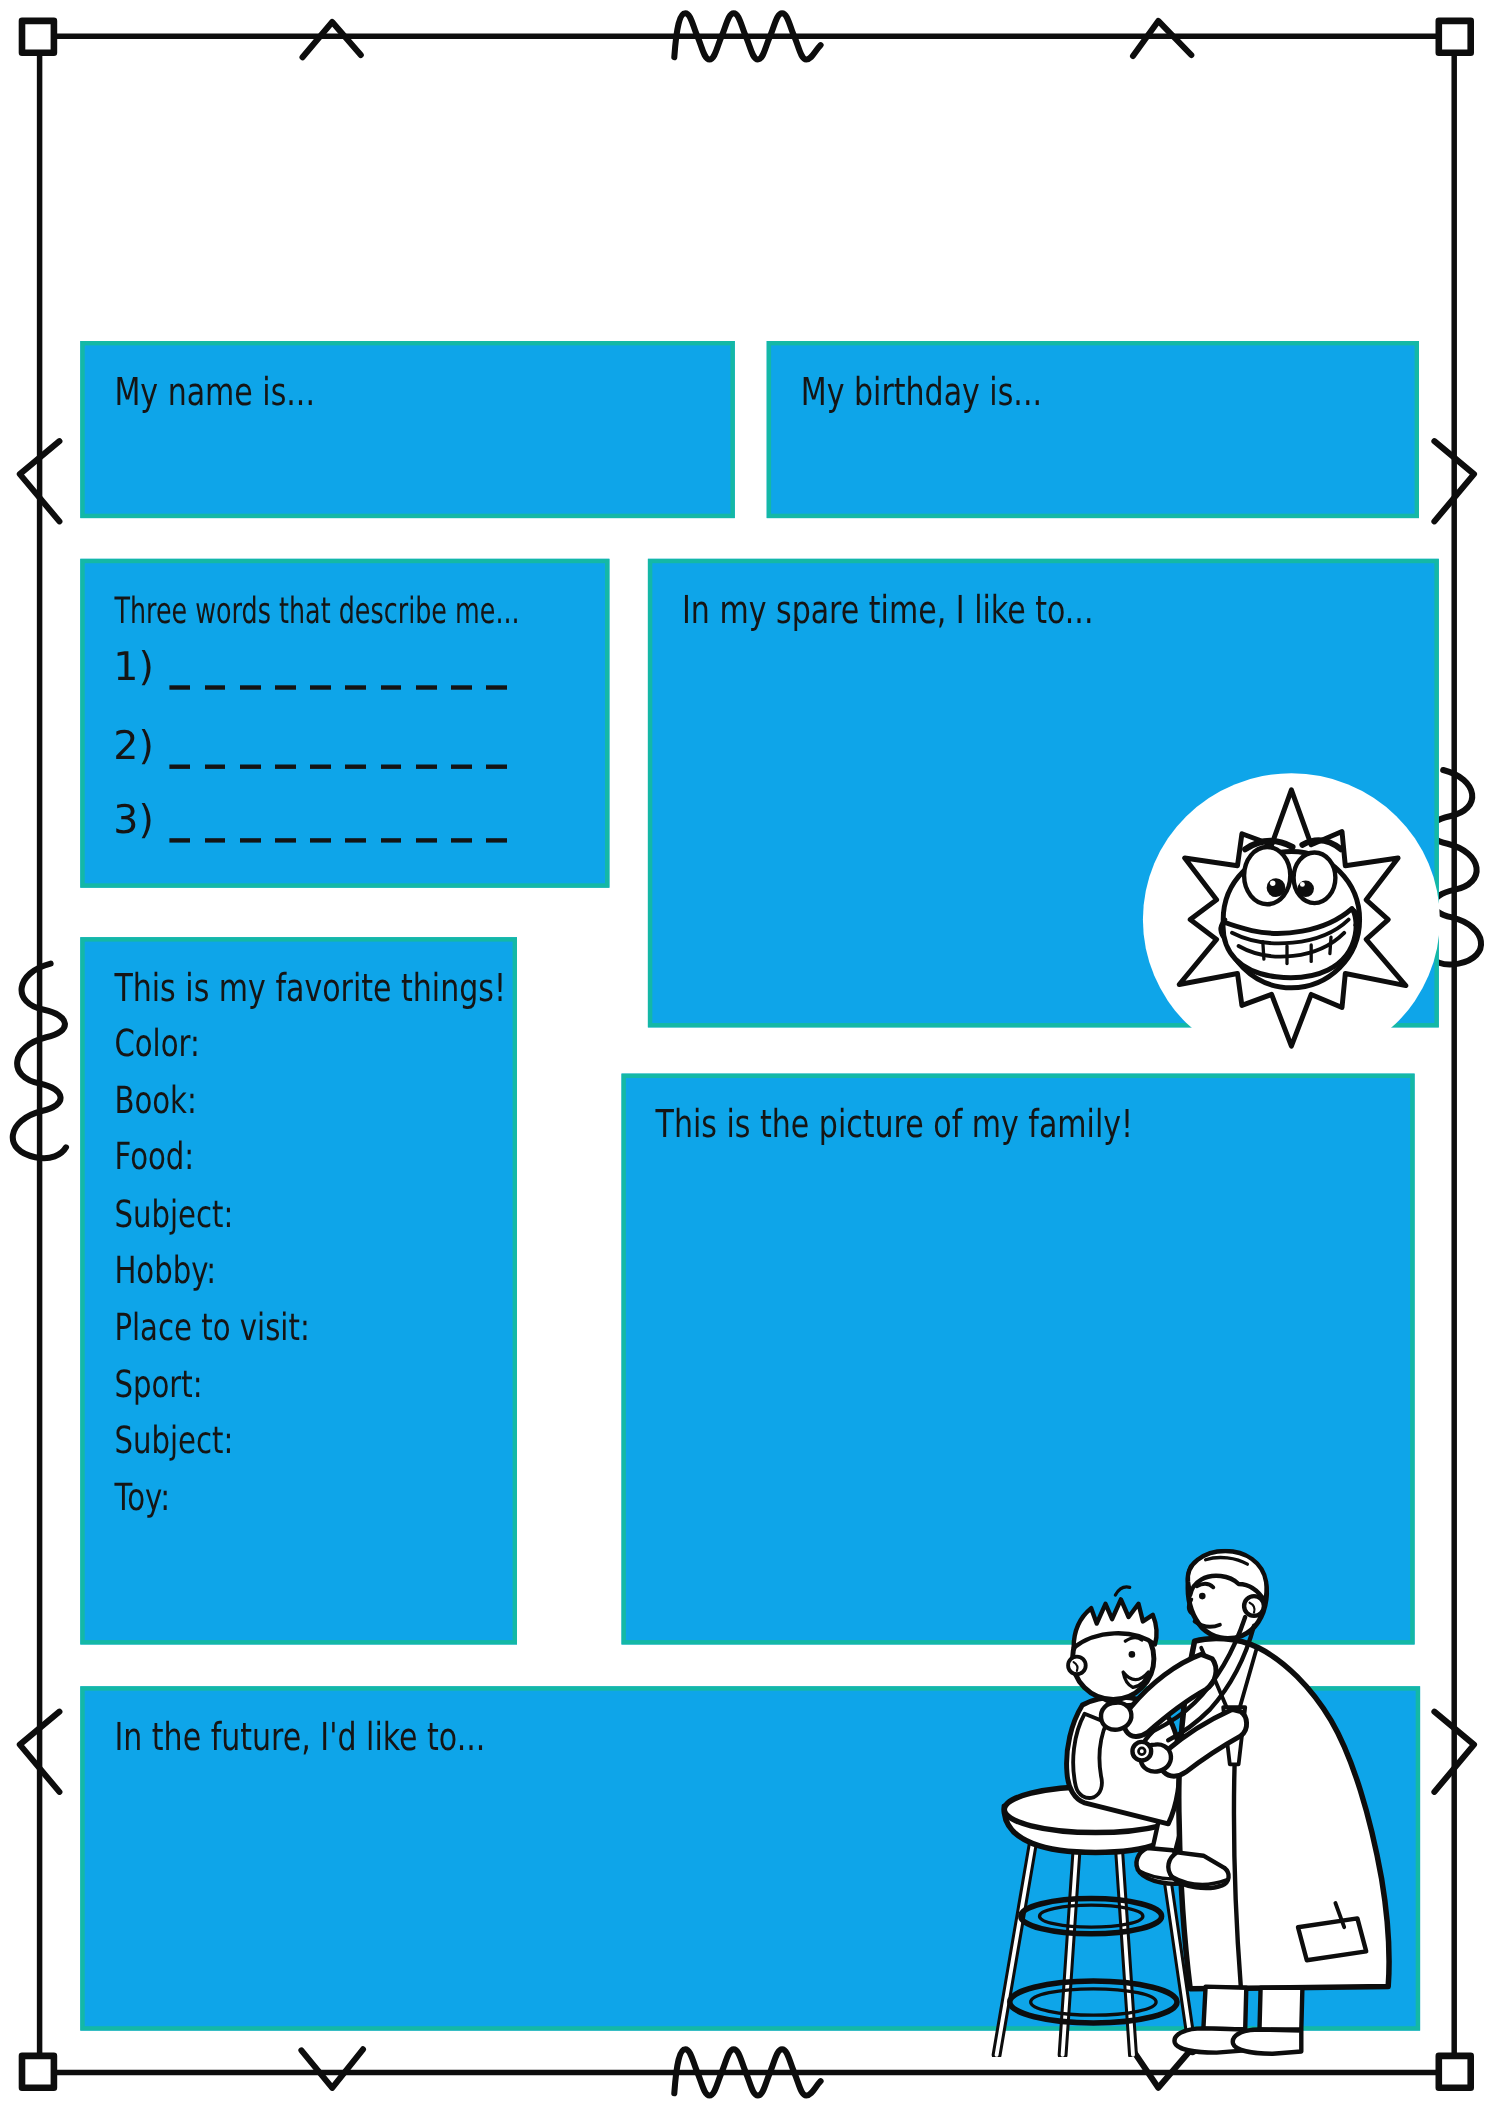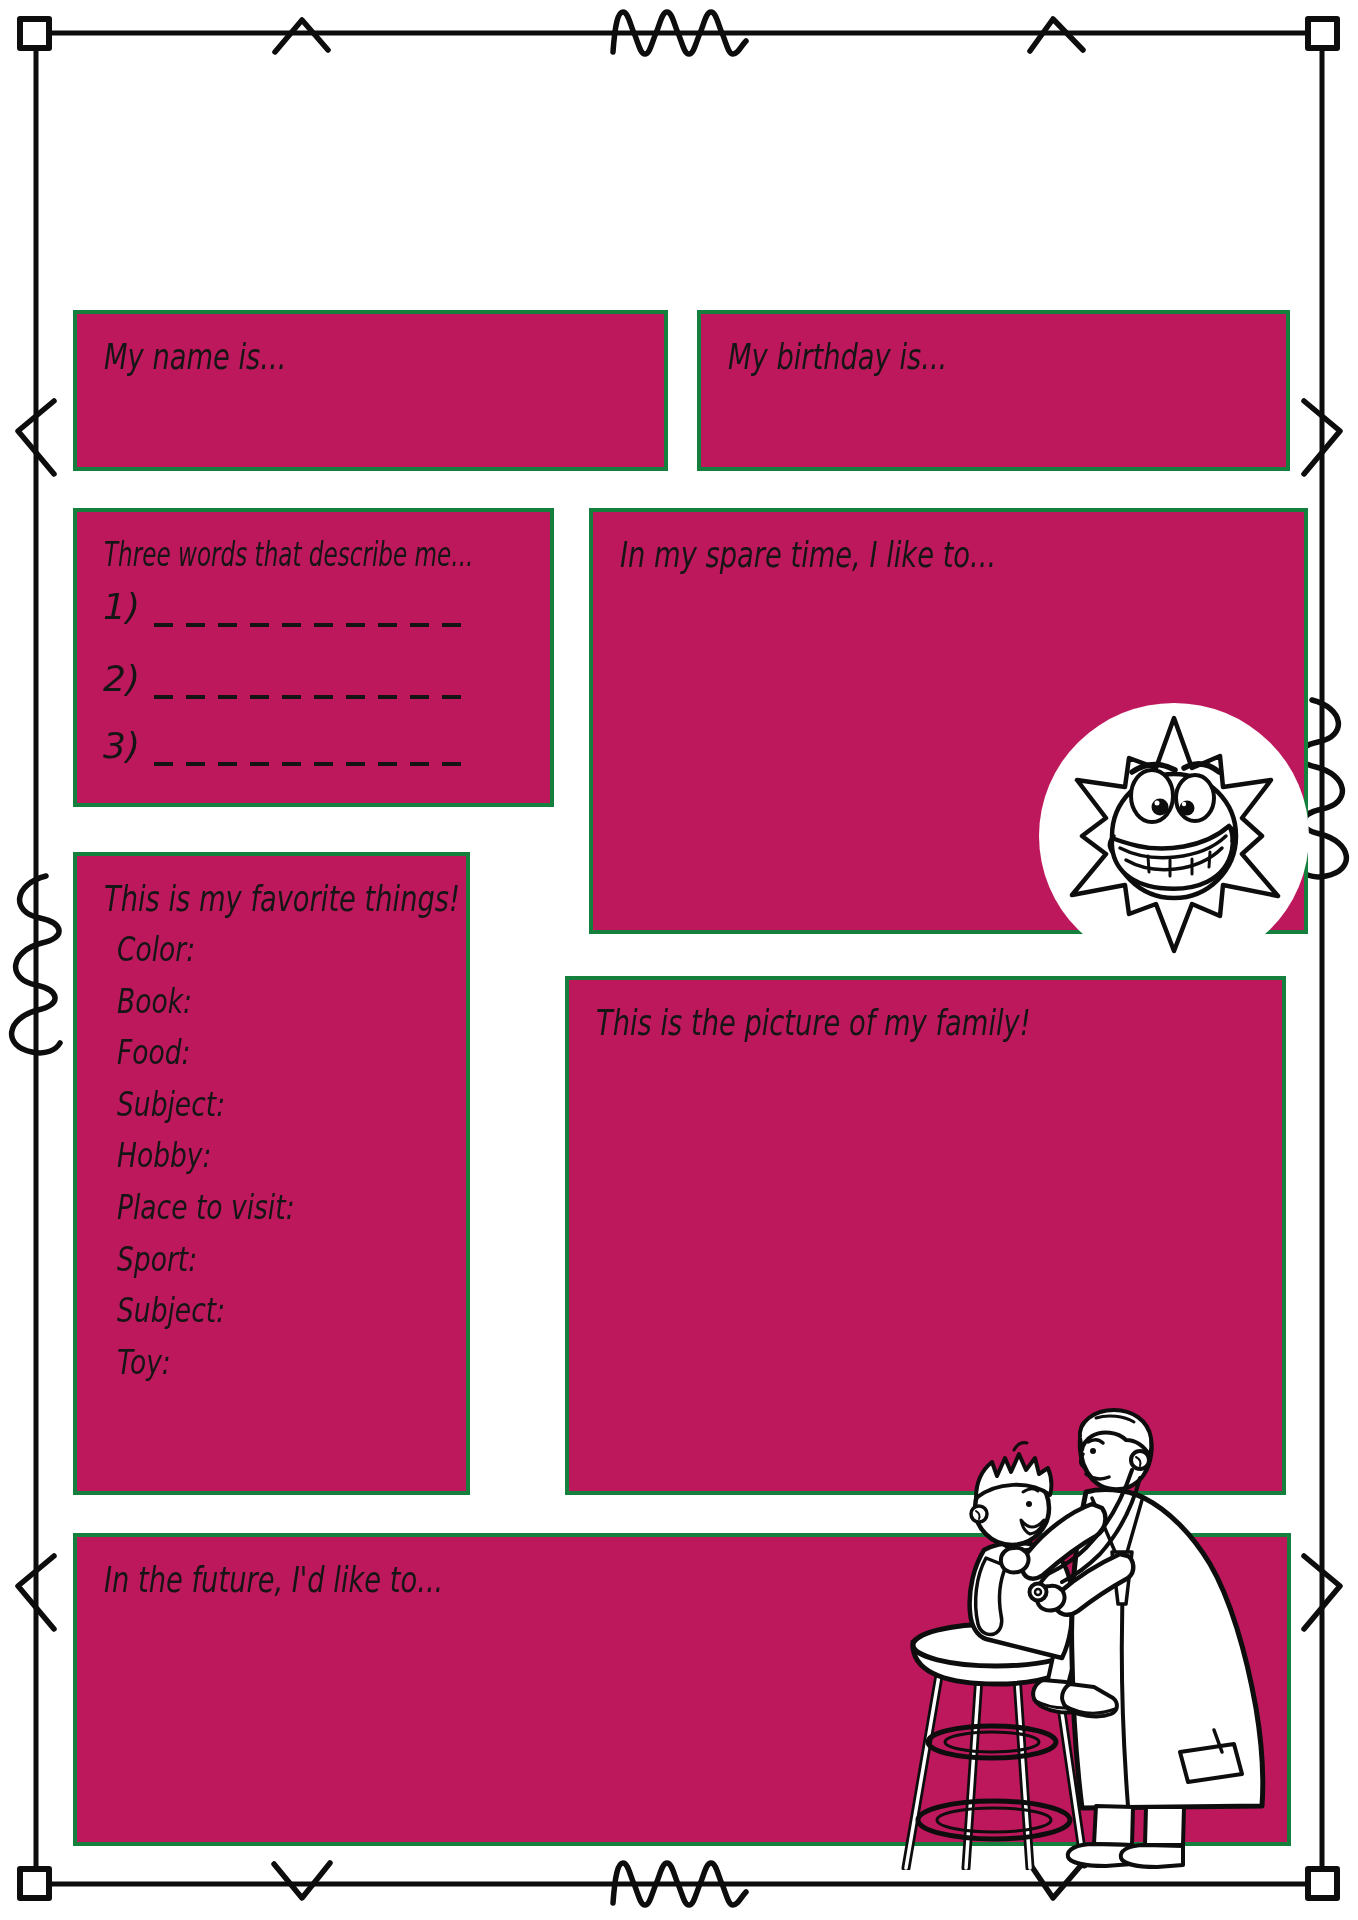--- a/index.html
+++ b/index.html
@@ -18,22 +18,22 @@
   .title {
     position:absolute; left:0; top:66px; width:1114px;
     text-align:center; z-index:1;
     font-weight:bold; letter-spacing:-2px; color:#0b0b0b;
     -webkit-text-stroke:3.5px #0b0b0b;
   }
   .title .t1 { font-size:92px; line-height:1.0; }
   .title .t2 { font-size:97px; line-height:0.95; }
 
   .box {
-    position:absolute; background:#be185d;
-    border:4px solid #15803d; z-index:1;font-style:italic;
+    position:absolute; background:#0ea5e9;
+    border:4px solid #14b8a6; z-index:1;
   }
   .lbl {
     position:absolute; left:27px; top:23px;
     font-size:35px; color:#151515; white-space:nowrap;
     transform:scaleX(.78); transform-origin:0 0;
   }
   .lbl-sm { font-size:33px; transform:scaleX(.70); }
 
   #box-name     { left:73px;  top:310px;  width:595px;  height:161px; }
   #box-birthday { left:697px; top:310px;  width:593px;  height:161px;padding-left:11px; }
@@ -48,21 +48,21 @@
   }
   .word-row .num { font-size:36px; color:#151515; }
   .word-row .dash {
     width:318px; height:28px;
     background:repeating-linear-gradient(90deg,#141414 0 19px,transparent 19px 32px)
                left bottom / 100% 4.5px no-repeat;
   }
   #row-1 { top:74px; } #row-2 { top:146px; } #row-3 { top:213px; }
 
   .fav-list {
-    position:absolute; left:27px; top:68px; list-style:none;margin-left:13px;
+    position:absolute; left:27px; top:68px; list-style:none;
   }
   .fav-list li {
     font-size:34px; color:#151515; line-height:51.6px; white-space:nowrap;
     transform:scaleX(.78); transform-origin:0 0;
   }
 </style>
 </head>
 <body>
 
 <svg class="frame-svg" width="1358" height="1920" viewBox="0 0 1358 1920">

